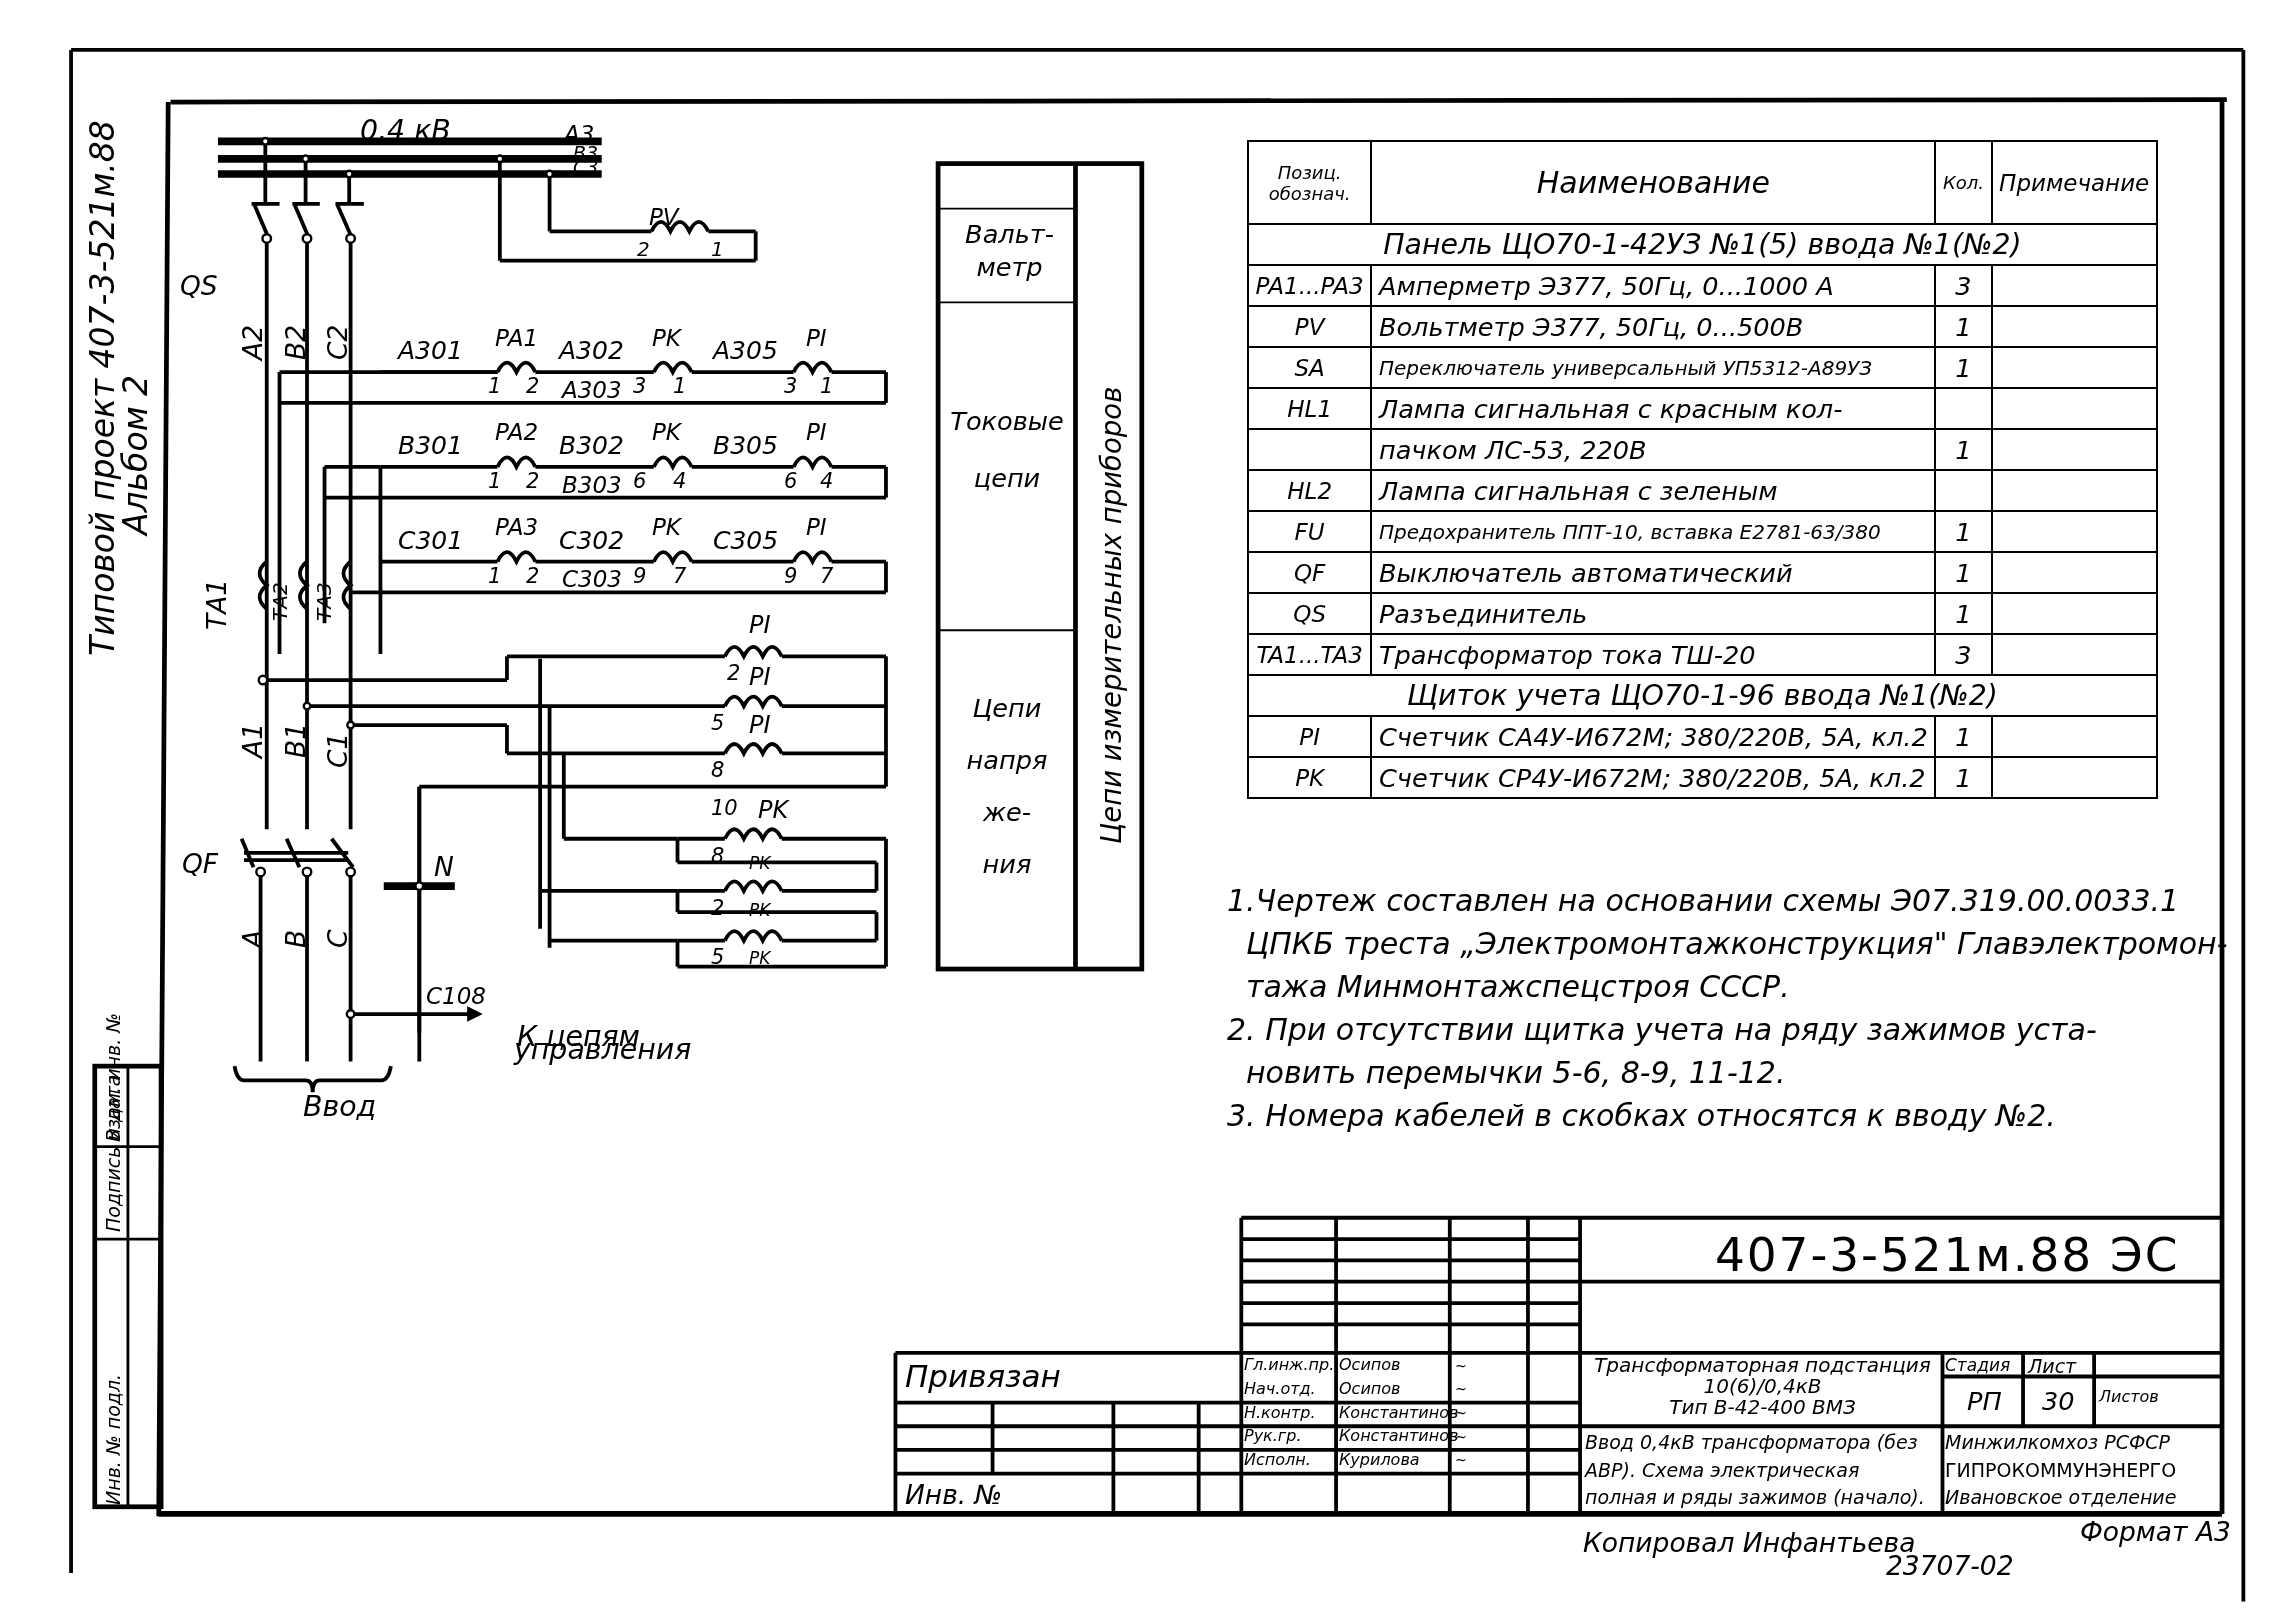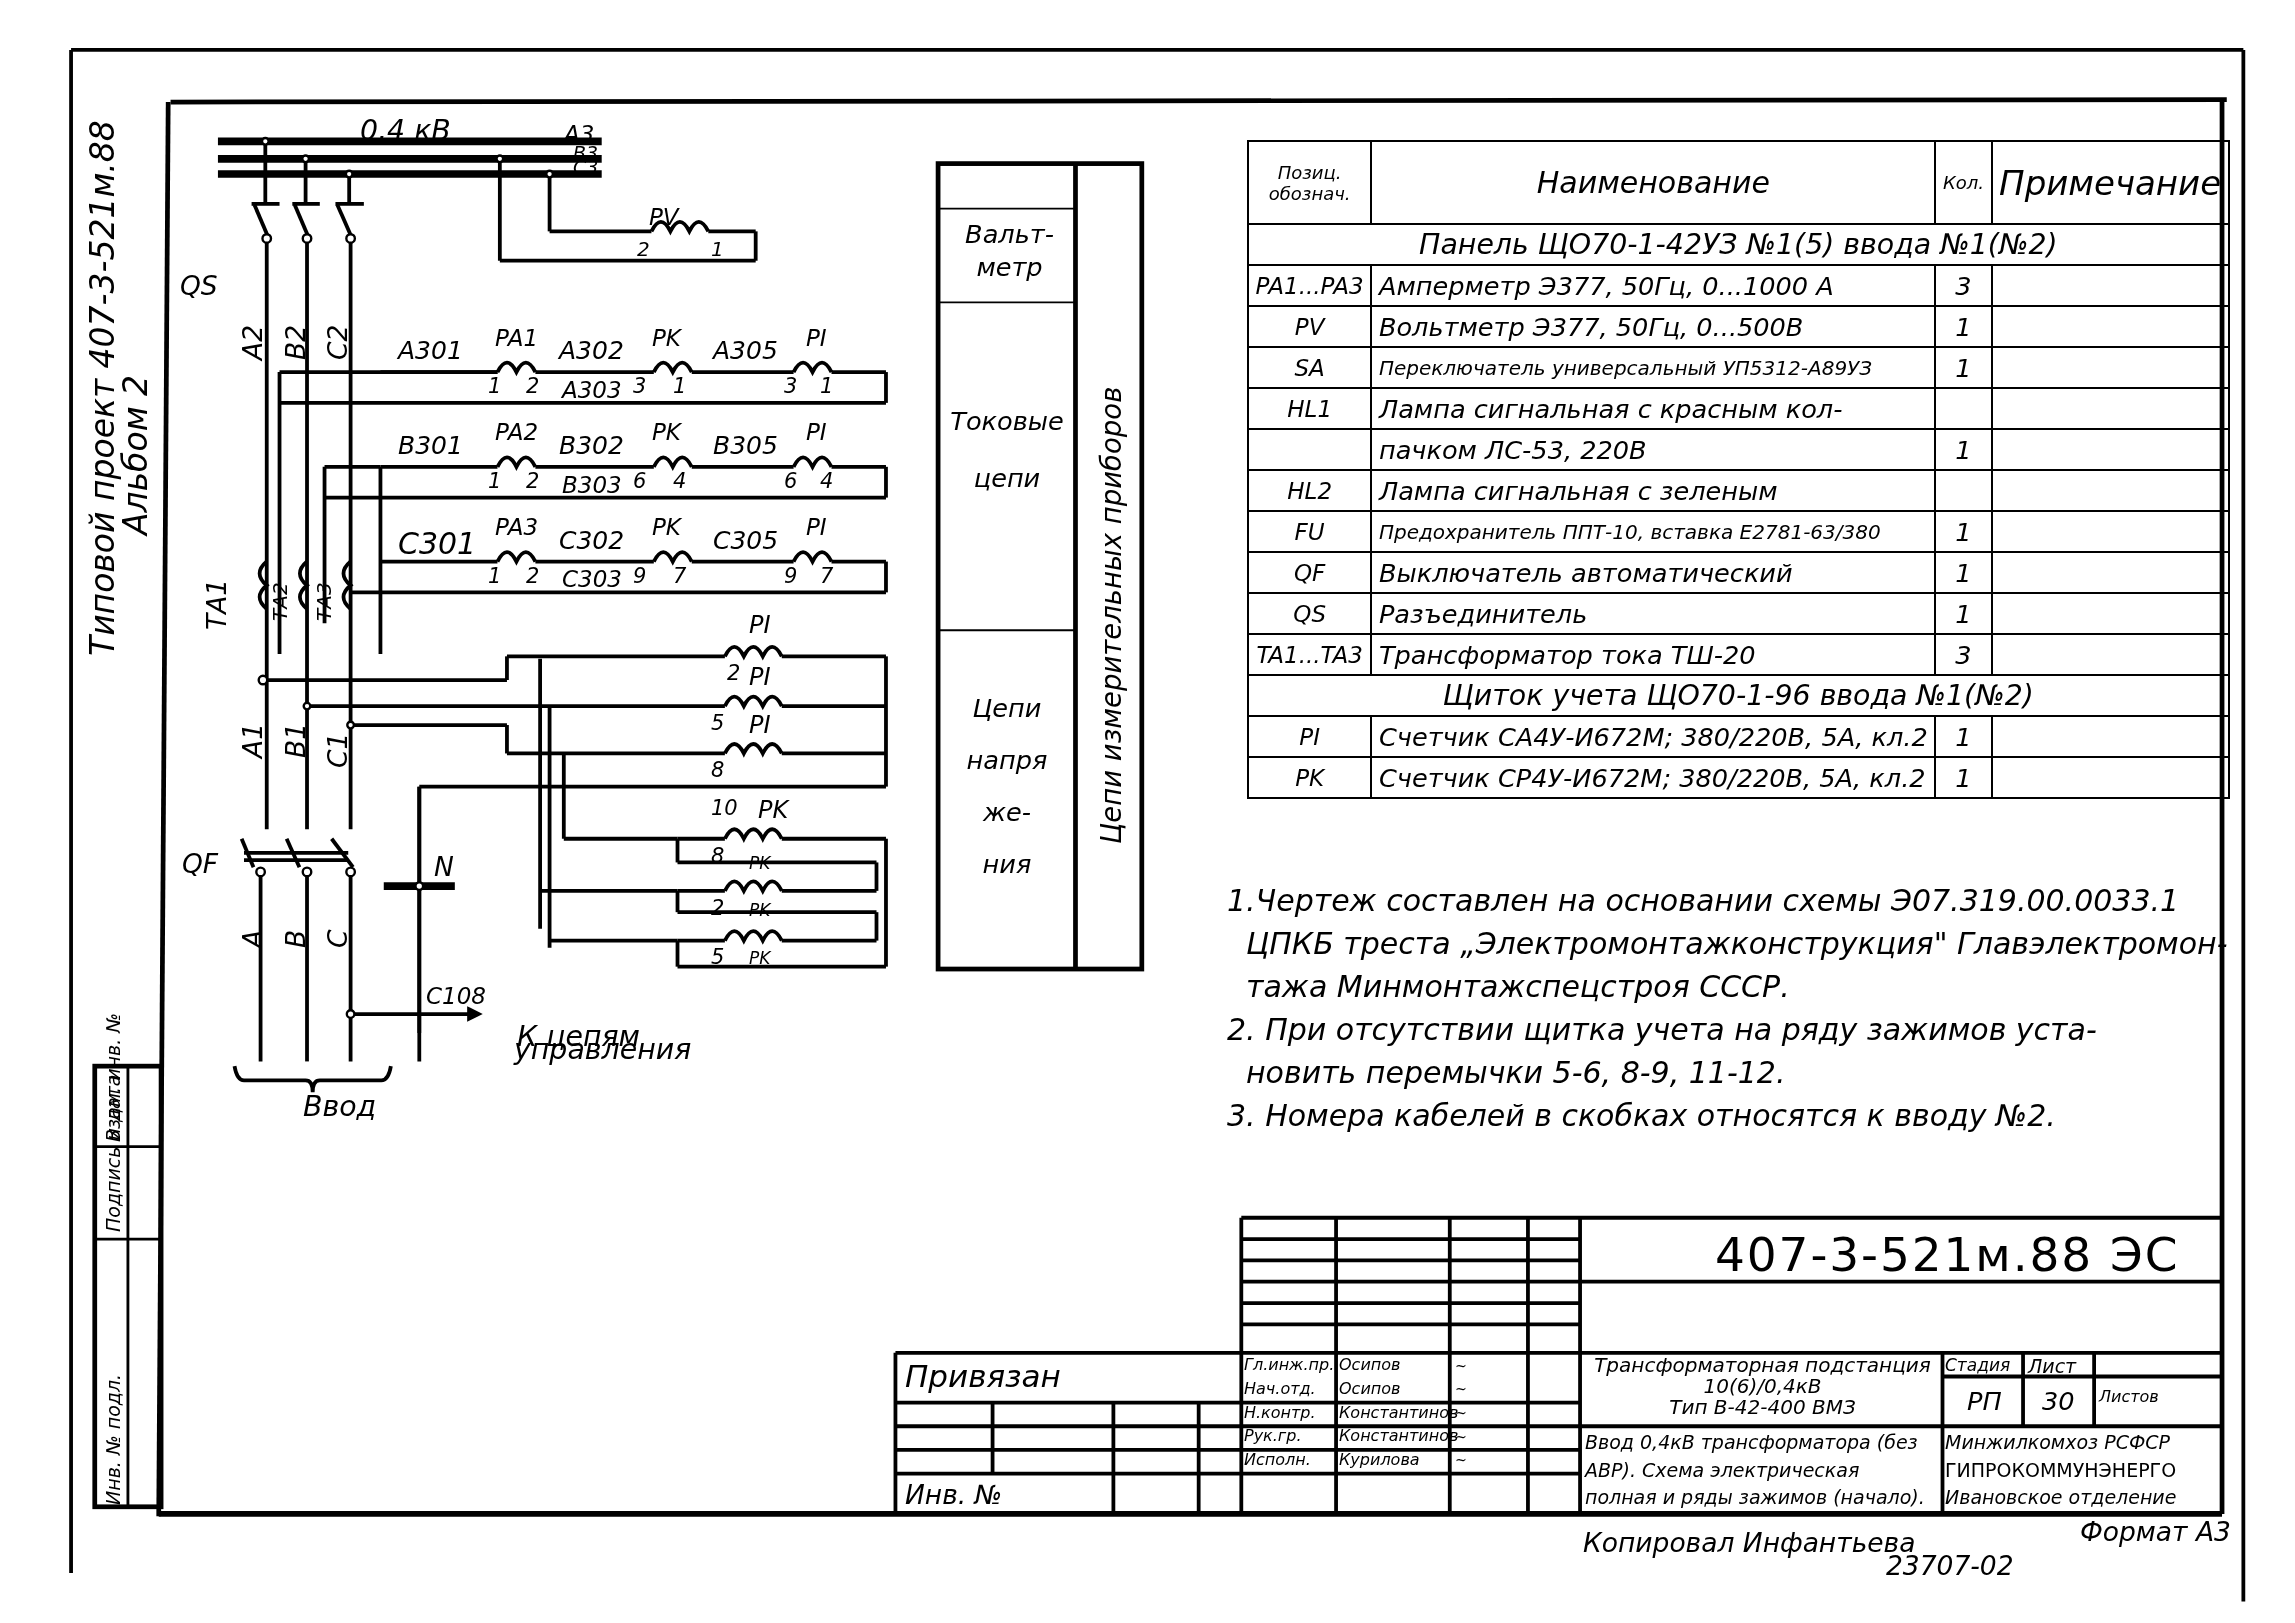--- a/index.html
+++ b/index.html
@@ -240,21 +240,21 @@
     <div class="abs hand" style="left: 562px; top: 472px; font-size: 23px;">В303</div>
     <div class="abs hand" style="left: 652px; top: 419px; font-size: 23px;">PK</div>
     <div class="abs hand" style="left: 713px; top: 431px; font-size: 25px;">В305</div>
     <div class="abs hand" style="left: 806px; top: 419px; font-size: 23px;">PI</div>
     <div class="abs hand" style="left: 488px; top: 469px; font-size: 21px;">1</div>
     <div class="abs hand" style="left: 526px; top: 469px; font-size: 21px;">2</div>
     <div class="abs hand" style="left: 633px; top: 469px; font-size: 21px;">6</div>
     <div class="abs hand" style="left: 673px; top: 469px; font-size: 21px;">4</div>
     <div class="abs hand" style="left: 784px; top: 469px; font-size: 21px;">6</div>
     <div class="abs hand" style="left: 820px; top: 469px; font-size: 21px;">4</div>
-    <div class="abs hand" style="left: 398px; top: 526px; font-size: 30px;">С301</div>
+    <div class="abs hand" style="left: 398px; top: 526px; font-size: 25px;">С301</div>
     <div class="abs hand" style="left: 495px; top: 514px; font-size: 23px;">PA3</div>
     <div class="abs hand" style="left: 559px; top: 526px; font-size: 25px;">С302</div>
     <div class="abs hand" style="left: 562px; top: 566px; font-size: 23px;">С303</div>
     <div class="abs hand" style="left: 652px; top: 514px; font-size: 23px;">PK</div>
     <div class="abs hand" style="left: 713px; top: 526px; font-size: 25px;">С305</div>
     <div class="abs hand" style="left: 806px; top: 514px; font-size: 23px;">PI</div>
     <div class="abs hand" style="left: 488px; top: 564px; font-size: 21px;">1</div>
     <div class="abs hand" style="left: 526px; top: 564px; font-size: 21px;">2</div>
     <div class="abs hand" style="left: 633px; top: 564px; font-size: 21px;">9</div>
     <div class="abs hand" style="left: 673px; top: 564px; font-size: 21px;">7</div>
@@ -287,21 +287,21 @@
 напря же-
 ния</div>
 <div class="vert hand" style="left:1095px;top:844px;font-size:27.5px;">Цепи измерительных приборов</div>
 
 <table class="tbl spec" style="left:1247px;top:140px;width:896px;padding-left:44px;">
   <tbody>
       <tr class="hdr">
     <td class="pos" style="font-size:18px;white-space:normal;">Позиц. обознач.</td>
     <td class="name" style="text-align:center;font-size:30px;">Наименование</td>
     <td class="qty" style="font-size:18px;">Кол.</td>
-    <td class="note" style="font-size:34px;">Примечание</td>
+    <td class="note" style="font-size:23px;">Примечание</td>
   </tr>
   <tr class="grp">
         <td colspan="4">Панель ЩО70-1-42УЗ №1(5) ввода №1(№2)</td>
       </tr>
   </tbody>
     <tbody id="rows1">
       <tr>
         <td class="pos">PA1...PA3</td>
         <td class="name">Амперметр Э377, 50Гц, 0...1000 А</td>
         <td class="qty">3</td>

